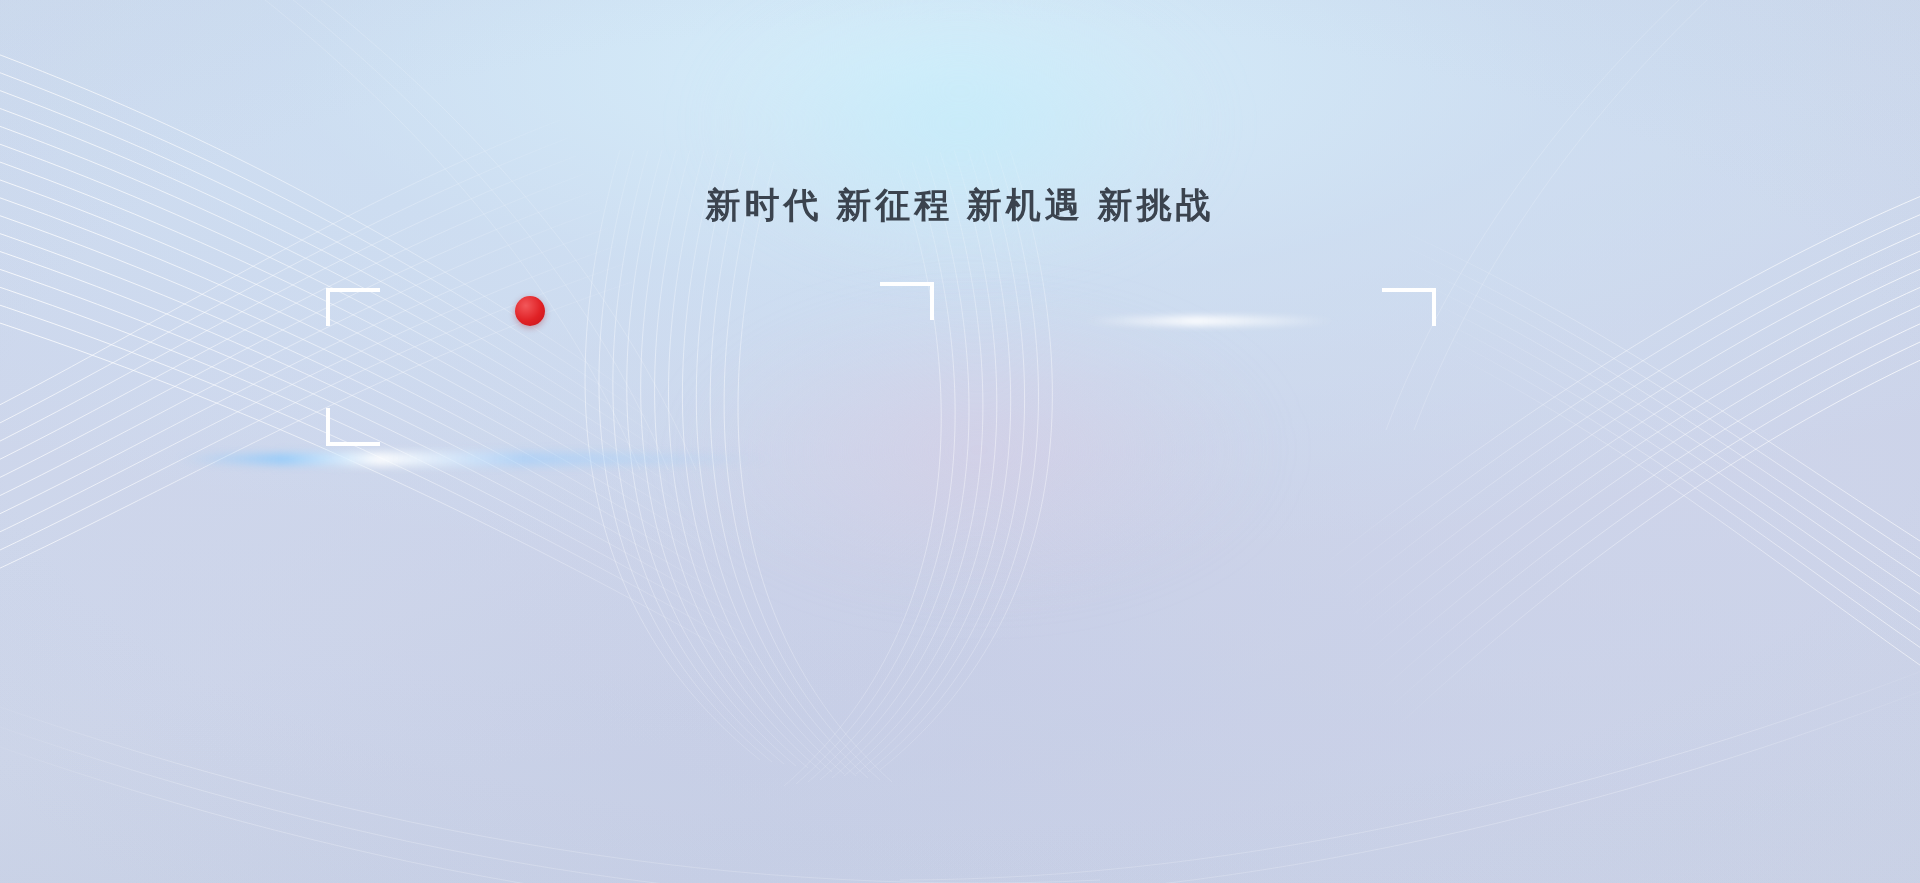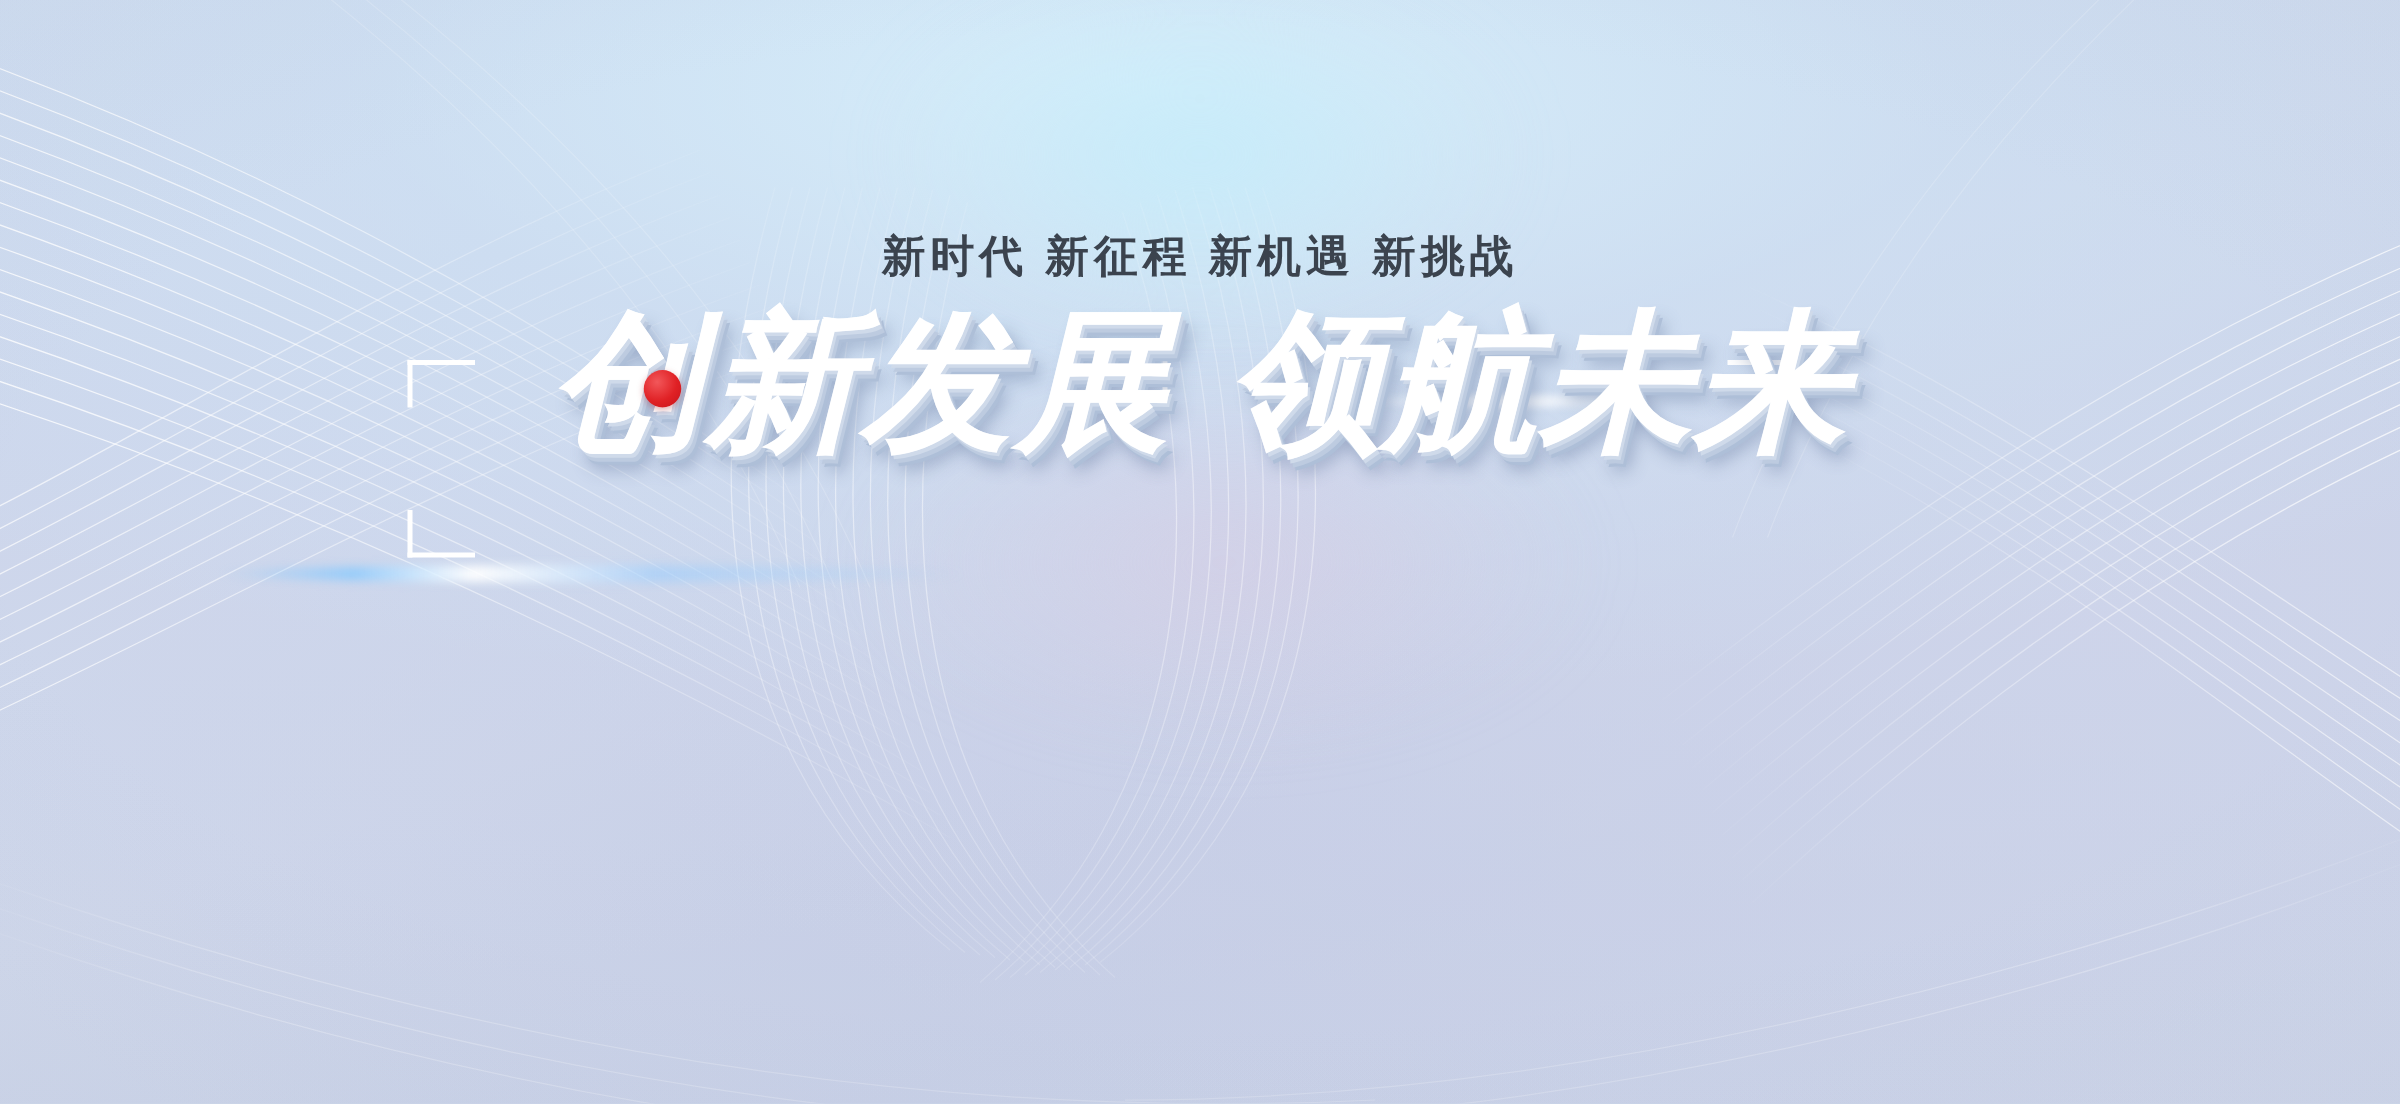--- a/index.html
+++ b/index.html
@@ -298,21 +298,18 @@
 
   <div class="content">
 
     <div class="kicker">新时代 新征程 新机遇 新挑战</div>
 
     <div class="bracket tl"></div>
     <div class="bracket br"></div>
     <div class="bracket tr"></div>
     <div class="bracket bl"></div>
 
-    <div class="headline-wrap">
-      <div class="headline"><span>创新发展</span><span class="mid-gap"></span><span>领航未来</span></div>
-    </div>
 
     <div class="reddot"></div>
 
 
   </div>
 </div>
 
 </body></html>

